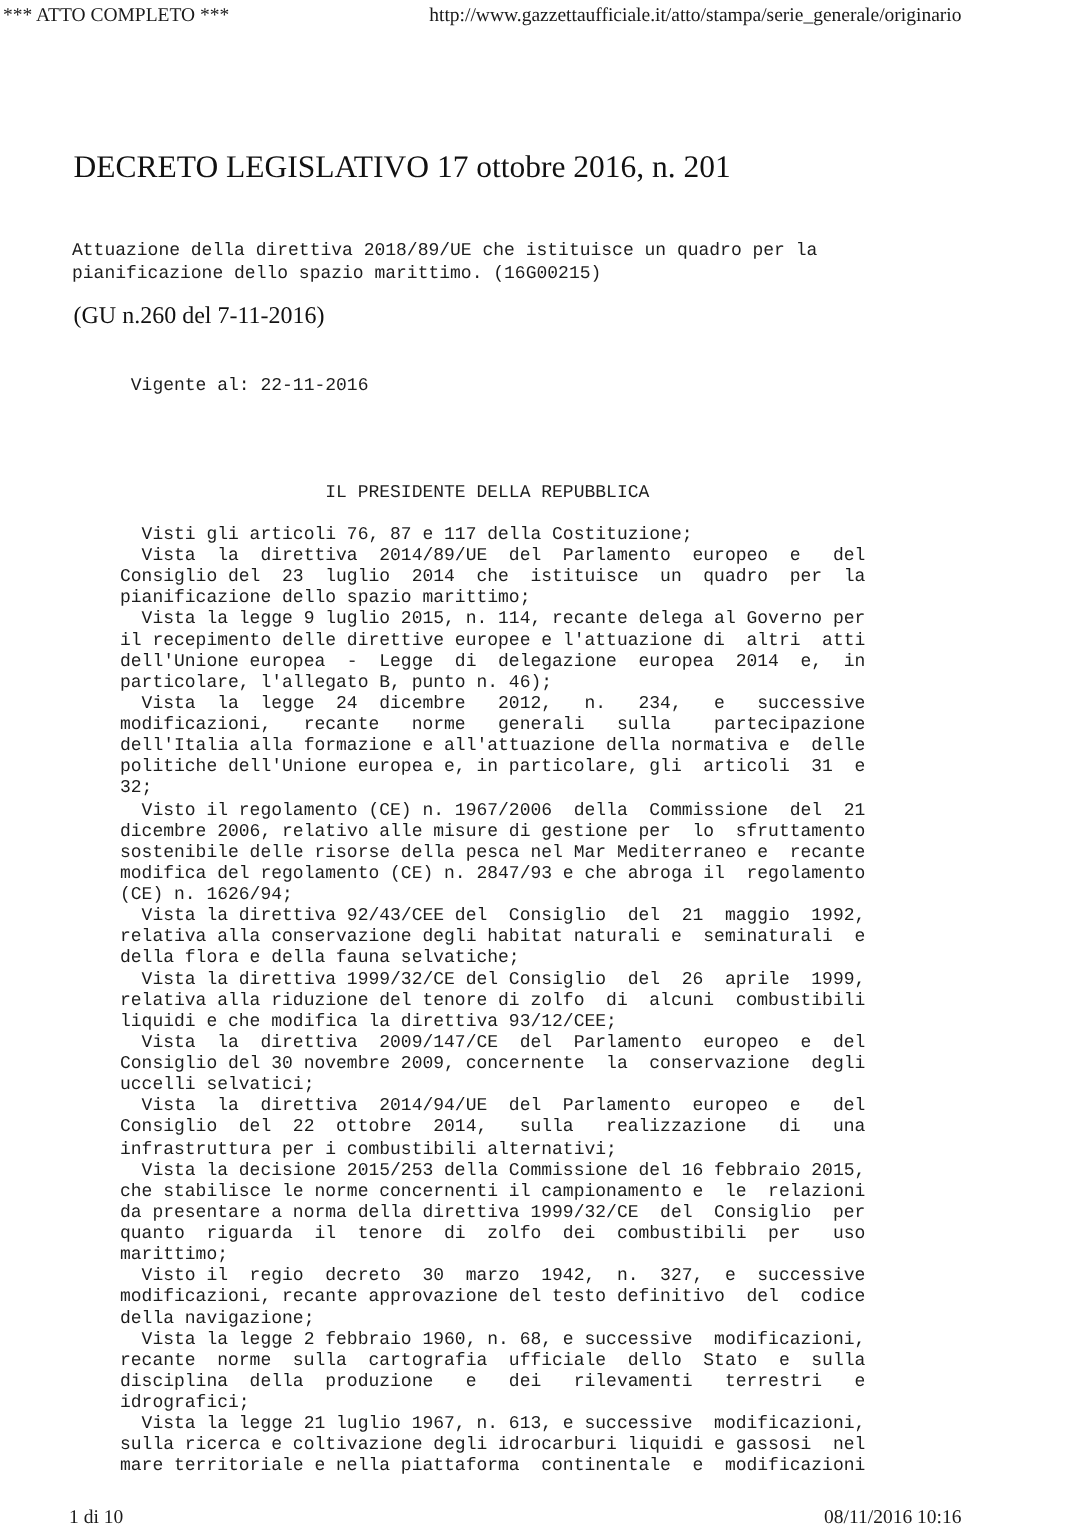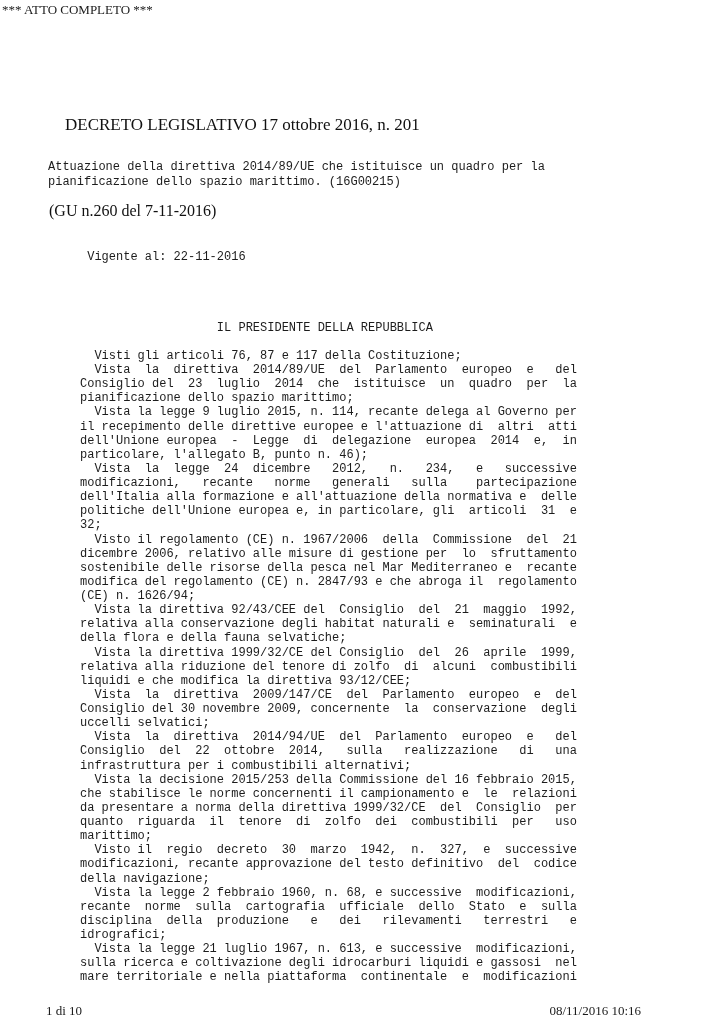--- a/index.html
+++ b/index.html
@@ -27,22 +27,22 @@
     font-size: 13px;
     line-height: 14px;
     color: #1a1a1a;
   }
   .print-header { top: 3px; }
   .print-footer { top: 1004px; margin-left: 44px; }
   .doc-title {
     position: absolute;
     top: 99px;
     left: 49px;
-    margin: 16px;
-    font-size: 17px;
+    margin: 0;
+    font-size: 21px;
     font-weight: 400;
     white-space: pre;
     color: #111111;
   }
   .mono {
     font-family: "Liberation Mono", "DejaVu Sans Mono", monospace;
     font-size: 12px;
     margin: 0;
     color: #1c1c1c;
     white-space: pre;
@@ -69,25 +69,26 @@
     margin-left: 32px;
   }
 </style>
 </head>
 <body>
 
 <div class="page">
 
   <div class="print-header">
     <span>*** ATTO COMPLETO ***</span>
+    <span>http://www.gazzettaufficiale.it/atto/stampa/serie_generale/originario</span>
   </div>
 
   <h1 class="doc-title">DECRETO LEGISLATIVO 17 ottobre 2016, n. 201</h1>
 
-  <pre class="mono doc-subtitle">Attuazione della direttiva 2014/89/UE che istituisce un quadro per la
+  <pre class="mono doc-subtitle">Attuazione della direttiva 2018/89/UE che istituisce un quadro per la
 pianificazione dello spazio marittimo. (16G00215)</pre>
 
   <p class="gu-ref">(GU n.260 del 7-11-2016)</p>
 
   <pre class="mono doc-body"> Vigente al: 22-11-2016
 
 
 
 
                    IL PRESIDENTE DELLA REPUBBLICA

